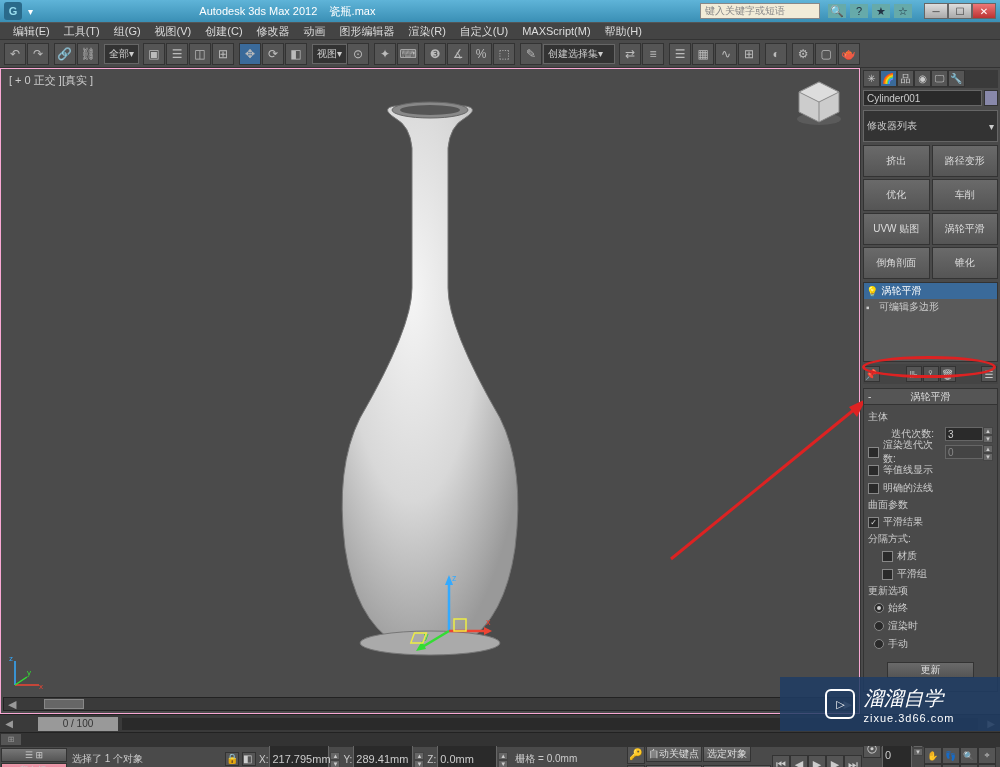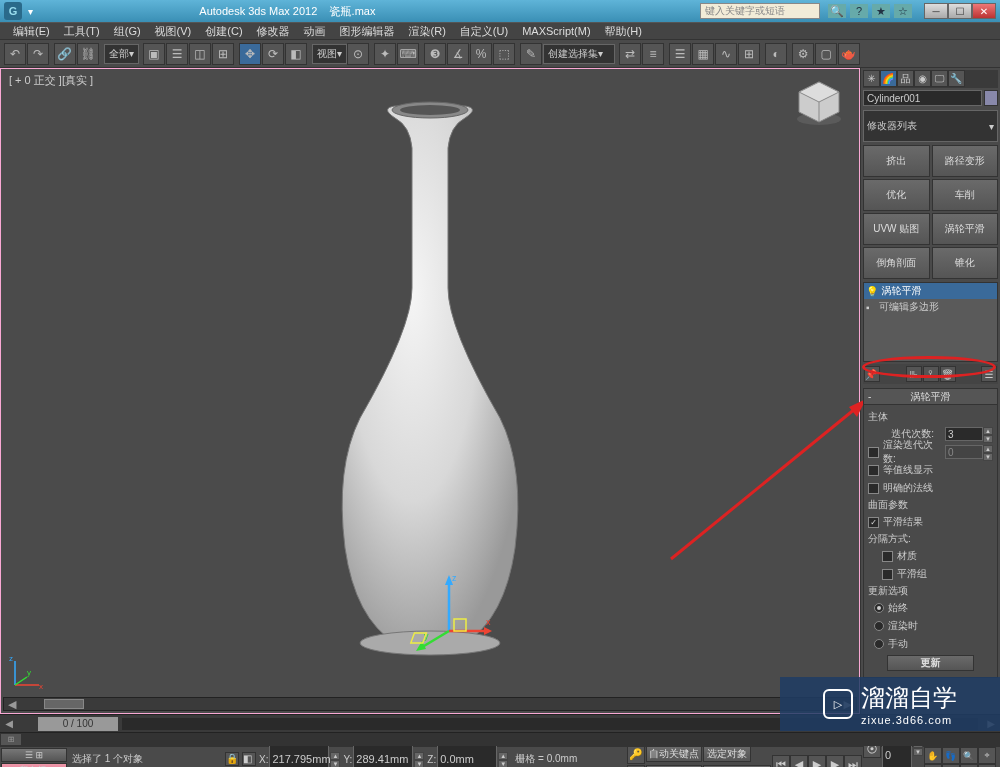--- a/index.html
+++ b/index.html
@@ -59,21 +59,21 @@
 .param-row { display: flex; align-items: center; height: 16px; margin-bottom: 2px; font-size:10px;}
 .param-label { flex: 1; text-align: right; padding-right: 11px; color:#ccc;}
 .param-spinner { width: 38px; height: 14px; background: #2a2a2a; border: 1px solid #666; color:#ccc; display:flex;align-items:center; padding:0 2px; font-size:10px;}
 .param-spinner.dim { background:#444; color:#888;}
 .spin-btns { width: 10px; height:14px; display:flex; flex-direction:column;}
 .spin-btns div { flex:1; background:#666; border:1px solid #444; font-size:6px; display:flex;align-items:center;justify-content:center;}
 .checkbox { width: 11px; height: 11px; background: #2a2a2a; border: 1px solid #888; margin-right: 4px; display:flex;align-items:center;justify-content:center; font-size:8px; color:#ddd;}
 .radio { width: 10px; height: 10px; border-radius:50%; background: #2a2a2a; border: 1px solid #888; margin-right: 4px; display:flex;align-items:center;justify-content:center;}
 .radio.on::after { content:''; width:4px;height:4px;border-radius:50%;background:#ccc;}
 .group-label { color:#ccc; font-size:10px; margin: 2px 0;}
-.update-btn { height: 16px; background: linear-gradient(#6a6a6a,#555); border: 1px solid #333; color:#ddd; display:flex;align-items:center;justify-content:center; margin:3px auto; width:70%;font-weight:bold;}
+.update-btn { height: 16px; background: linear-gradient(#6a6a6a,#555); border: 1px solid #333; color:#ddd; display:flex;align-items:center;justify-content:center; margin:10px auto; width:70%;}
 .red-circle { position:absolute; border: 3px solid #d22; border-radius: 50%; pointer-events:none;}
 
 
 .time-slider { height: 18px; background: #3a3a3a; display: flex; align-items: center; border-top:1px solid #222; font-size:10px;}
 .ts-handle { width: 80px; height: 14px; background: #999; margin-left: 20px; color:#333; display:flex;align-items:center;justify-content:center;}
 .ts-track { flex:1; height:12px; background:#2a2a2a; position:relative; margin:0 4px;}
 
 
 .status-bar { height: 35px; background: #4a4a4a; display:flex; border-top:1px solid #333;}
 .sb-left { width: 68px; background:#4a4a4a; padding:1px; font-size:9px;}
@@ -86,21 +86,21 @@
 .sb-coord-label { color:#ccc;}
 .sb-coord-val { width:60px; height:30px; background:#2a2a2a; border:1px solid #666; color:#ccc; display:flex;align-items:center; padding:0 2px; font-size:11px;}
 .sb-right { display:flex; align-items:center; gap:1px; padding:0 4px;}
 .sb-right .btn { width:18px;height:18px; background:#555; border:1px solid #333; margin-bottom:0; padding:0; display:flex;align-items:center;justify-content:center;}
 .vp-nav { display: grid; grid-template-columns: repeat(4, 18px); grid-template-rows: repeat(2, 17px); gap: 0;}
 .vp-nav div { background:#555; border:1px solid #333; display:flex;align-items:center;justify-content:center; font-size:9px;}
 
 
 .watermark { position: absolute; right: 0; bottom: 36px; width: 220px; height: 54px; background: rgba(30,60,100,0.85); display:flex;align-items:center;justify-content:center; gap:8px; color:#fff;}
 .watermark .icon { width:30px; height:30px; border: 2px solid #fff; border-radius:6px; display:flex;align-items:center;justify-content:center;}
-.watermark .text1 { font-size: 24px; font-weight:300;}
+.watermark .text1 { font-size: 20px; font-weight:300;font-style:italic;}
 .watermark .text2 { font-size: 11px; letter-spacing:1px; display:block;}
 </style>
 </head>
 <body>
 
 <div class="title-bar">
   <div class="app-logo">G</div>
   <span style="font-size:10px;margin-right:4px">▾</span>
   <span style="margin:0 auto">
     <span>Autodesk 3ds Max  2012</span>

